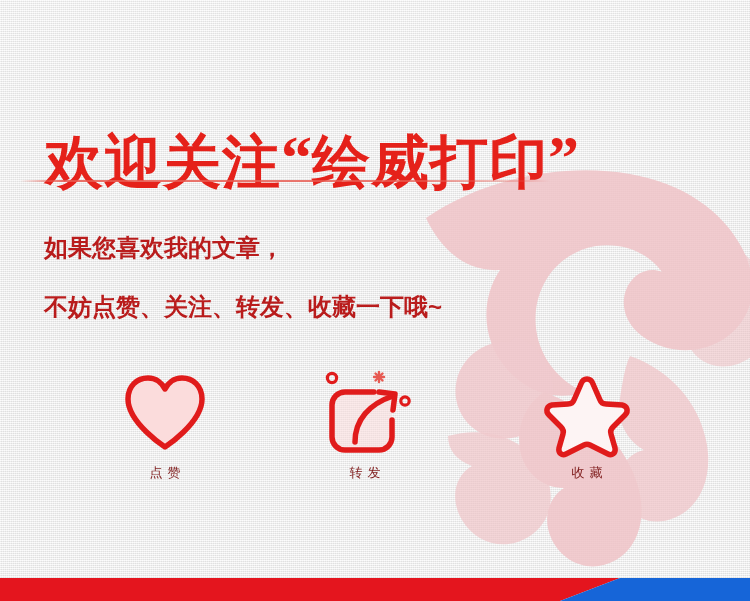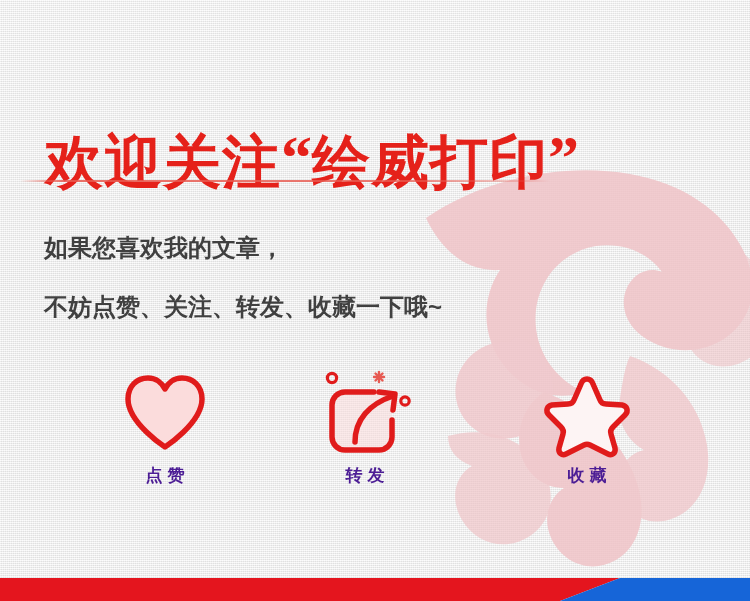--- a/index.html
+++ b/index.html
@@ -74,21 +74,21 @@
   }
 
   
   .subcopy {
     position:absolute;
     left:44px; top:232px;
     z-index:5;
     font-family:"Liberation Sans", sans-serif;
     font-weight:bold;
     font-size:24px;
-    color:#404040;
+    color:#b91c1c;
   }
   .subcopy .line { white-space:nowrap; }
   .subcopy .line + .line { margin-top:27px; }
 
   
   .iconrow {
     position:absolute;
     left:0; top:365px;
     width:750px; height:140px;
     z-index:6;
@@ -106,25 +106,25 @@
     height:96px;
     display:flex;
     align-items:center;
     justify-content:center;
   }
   .glyph svg { display:block; overflow:visible; }
 
   .iconlabel {
     margin-top:3px;
     font-family:"Liberation Sans", sans-serif;
-    font-size:17px;
-    font-weight:bold;
+    font-size:13px;
+    font-weight:normal;
     letter-spacing:5px;
     text-indent:5px;
-    color:#4c1d95;
+    color:#7f1d1d;
   }
 
   
   .bottombar {
     position:absolute;
     left:0; top:578px;
     width:750px; height:23px;
     z-index:8;
     overflow:hidden;
   }

